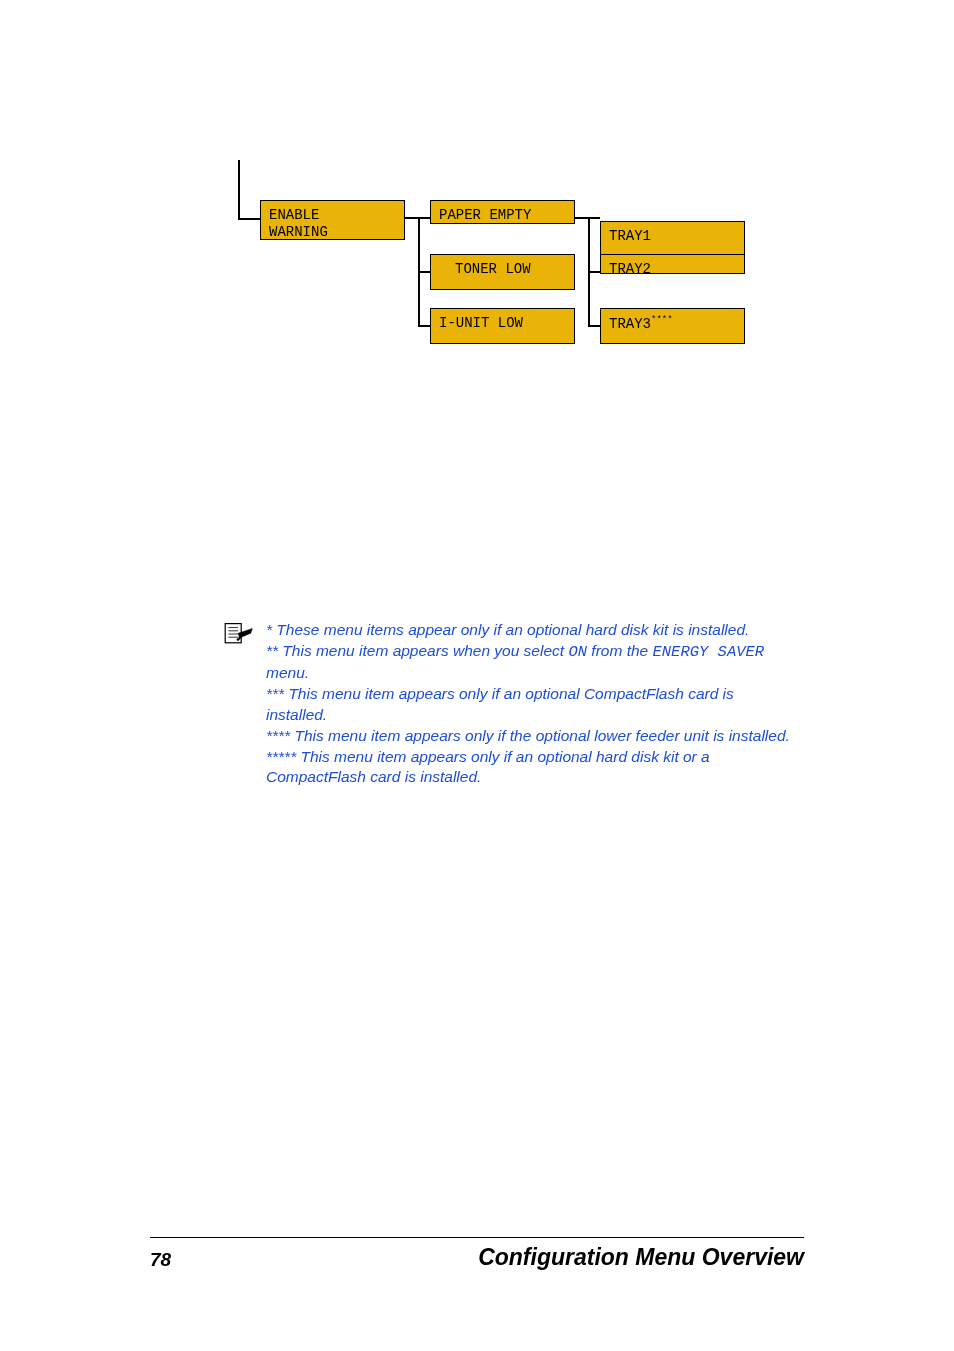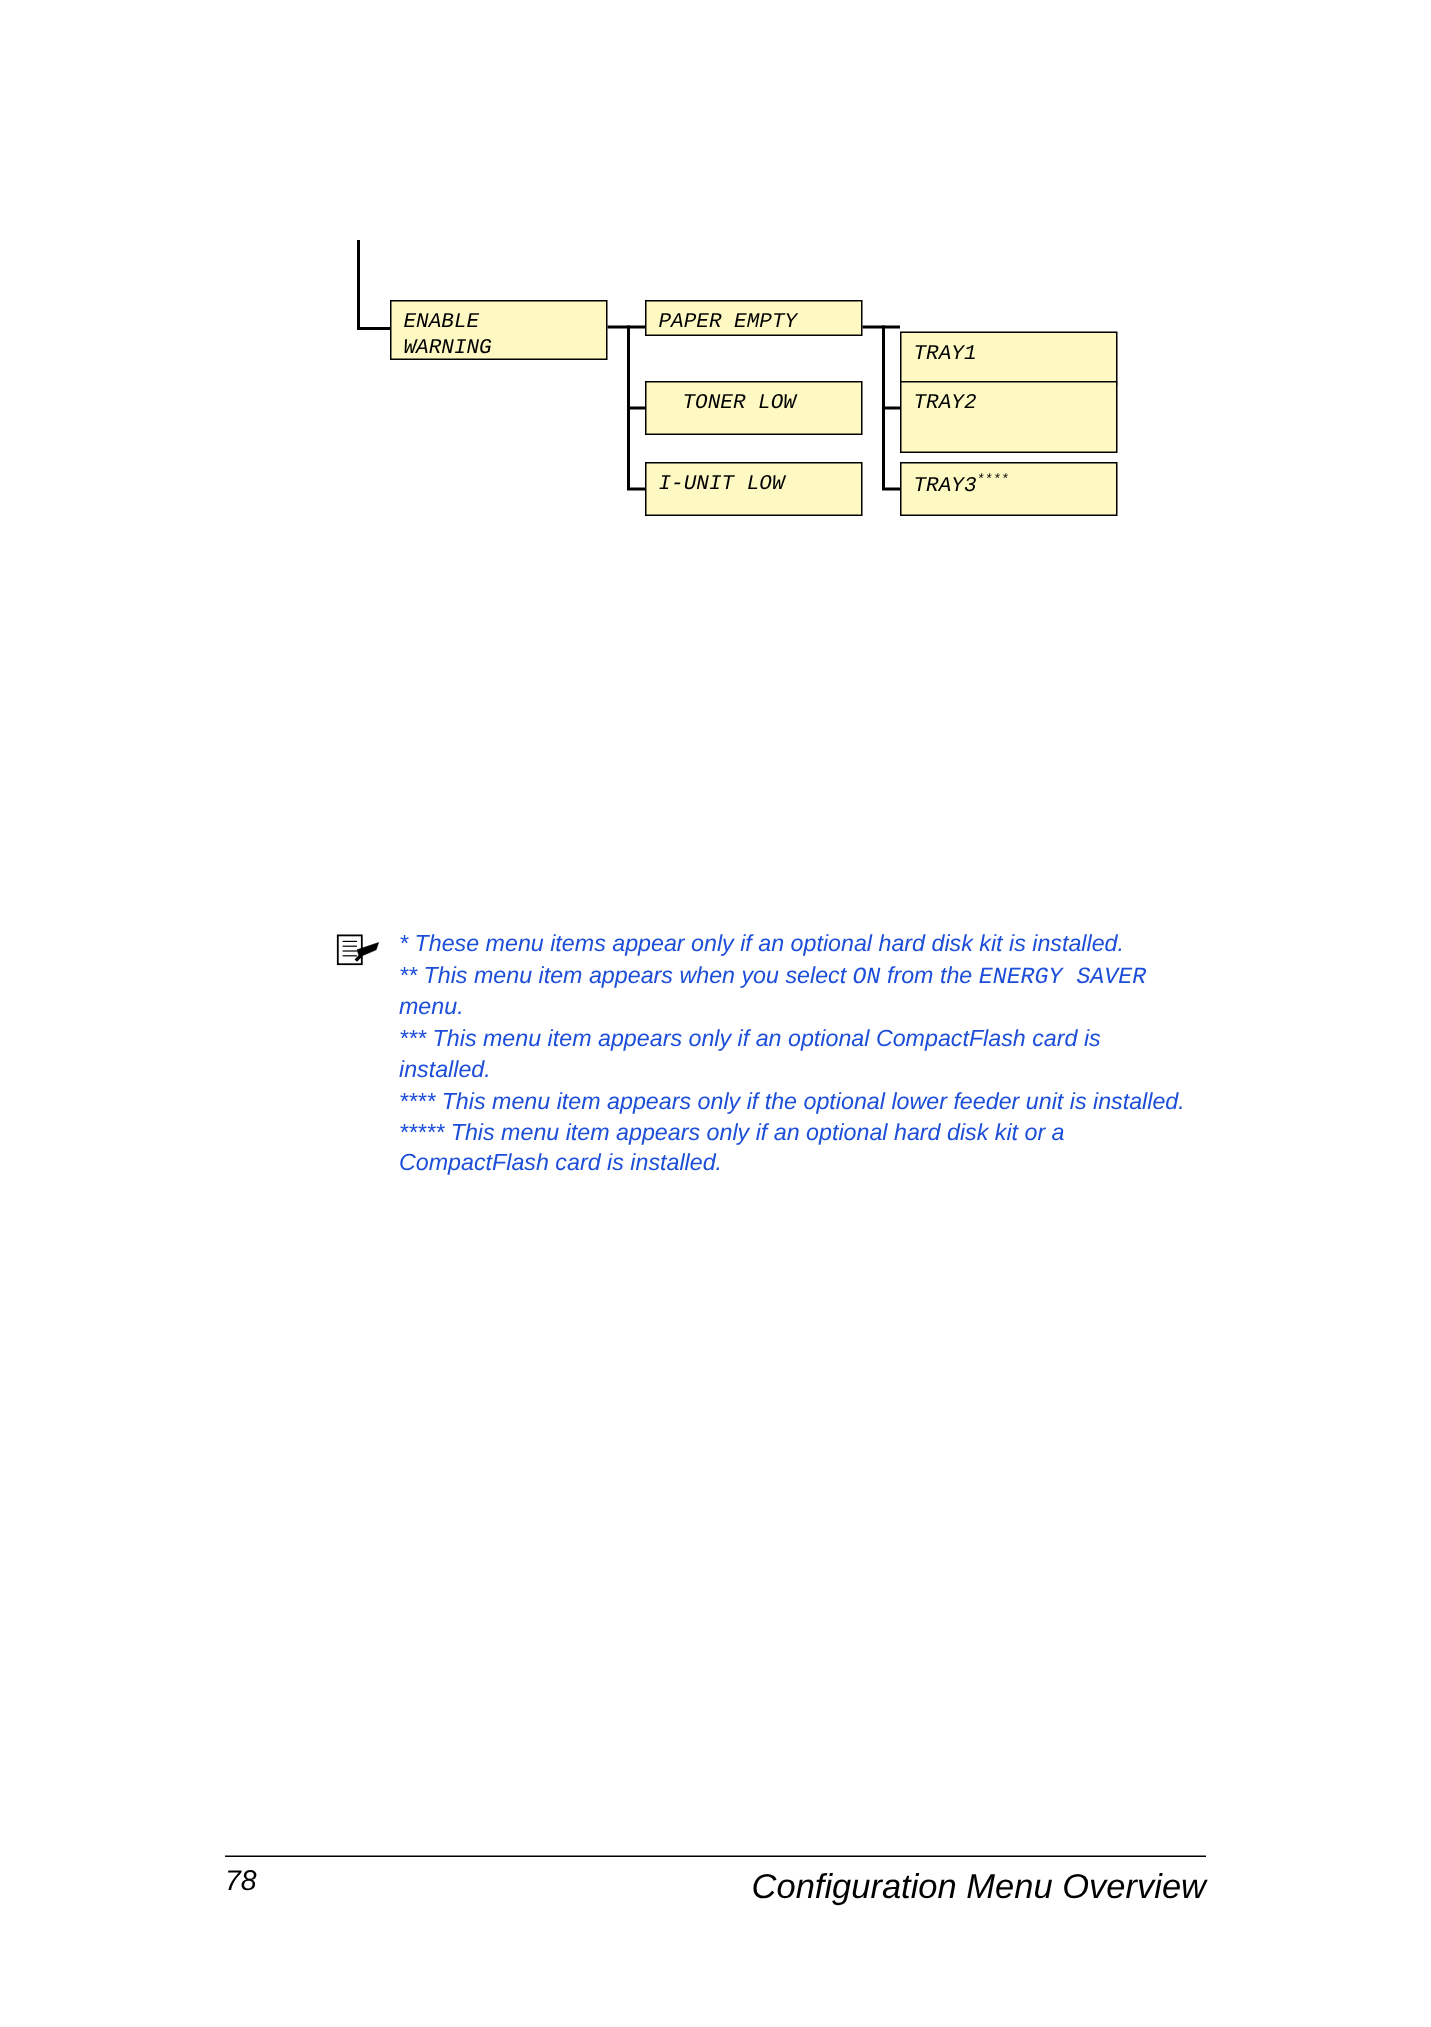--- a/index.html
+++ b/index.html
@@ -46,24 +46,23 @@
       height: 2px;
       background: #000;
     }
     
     .box {
       position: absolute;
       border: 1px solid #000;
       font-family: "Courier New", Courier, monospace;
       font-size: 14px;
       padding: 6px 8px;
-      background: #fef9c3;
+      background: #eab308;
       white-space: pre;
       line-height: 1.2;
-      font-style: italic;
     }
     
     .box-enable {
       left: 20px;
       top: 0;
       width: 145px;
       height: 40px;
     }
     
     .box-paper {
@@ -93,21 +92,21 @@
       top: 0;
       width: 145px;
       height: 36px;
       margin-top: 21px;
     }
     
     .box-tray2 {
       left: 360px;
       top: 54px;
       width: 145px;
-      height: 48px;
+      height: 20px;
     }
     
     .box-tray3 {
       left: 360px;
       top: 108px;
       width: 145px;
       height: 36px;
     }
     
     .conn-h1 {
@@ -223,21 +222,22 @@
     }
     
     .footer-line {
       border-top: 1px solid #000;
       margin-bottom: 6px;
     }
     
     .footer-content {
       display: flex;
       justify-content: space-between;
-      align-items: flex-start;
+      align-items: flex-end;
+      font-weight: bold;
     }
     
     .page-num {
       font-style: italic;
       font-size: 19px;
     }
     
     .footer-title {
       font-style: italic;
       font-size: 23px;

